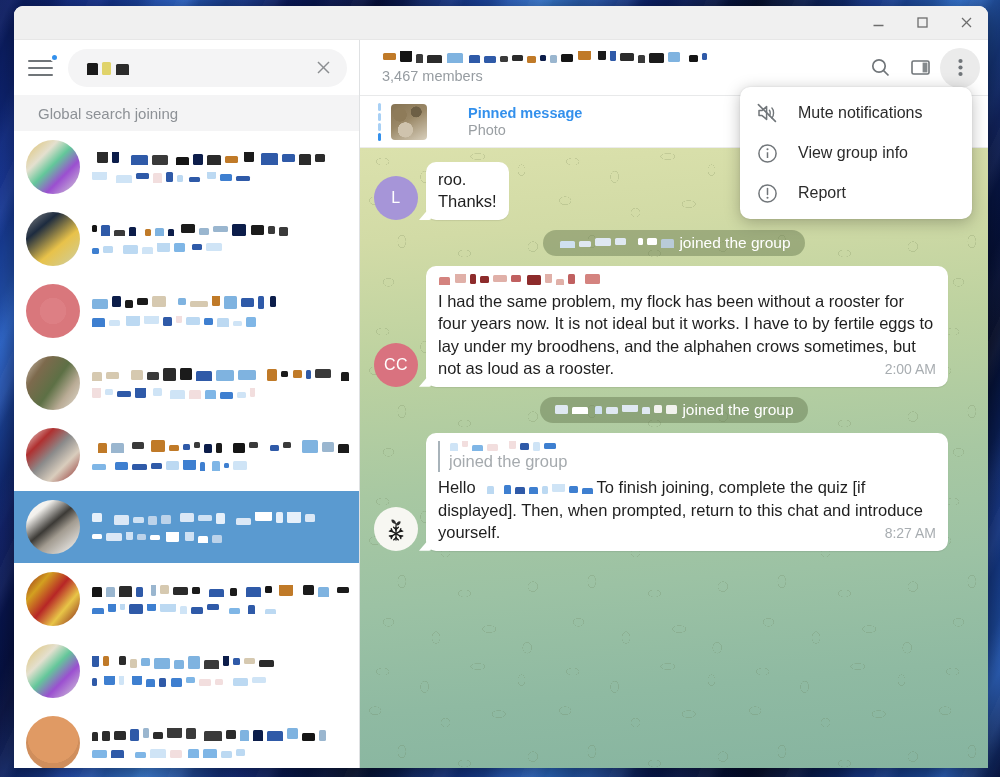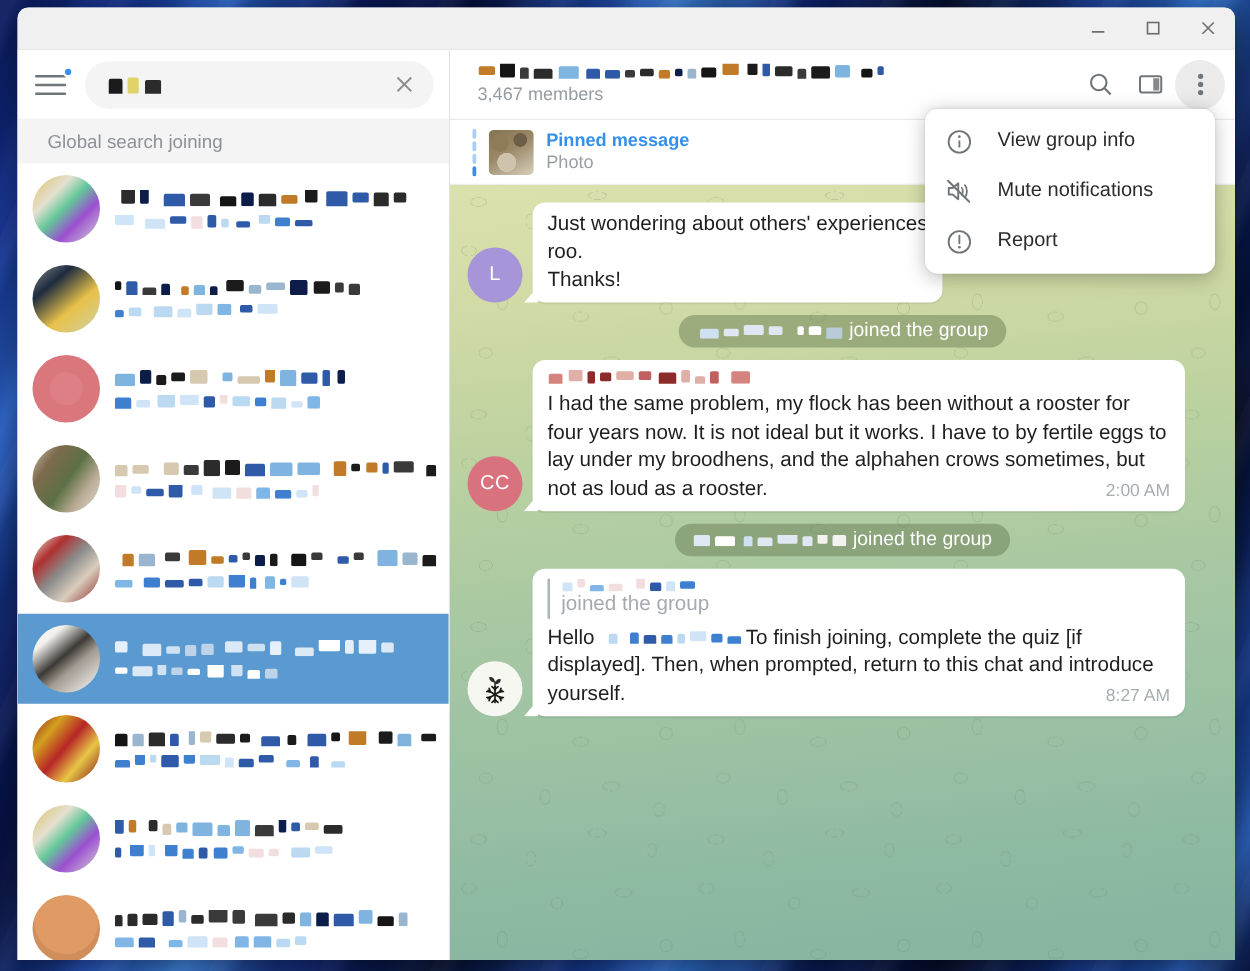--- a/index.html
+++ b/index.html
@@ -178,21 +178,21 @@
   .pinbars span { display:block; width:3px; height:8px; background:#a8d0f5; border-radius:2px; }
   .pinbars span.on { background:#3390ec; }
   .pinthumb {
     width:36px; height:36px; border-radius:4px; flex:0 0 36px;
     background:
       radial-gradient(circle at 25% 30%, #8e7b59 0 18%, transparent 19%),
       radial-gradient(circle at 70% 22%, #6d5f45 0 14%, transparent 15%),
       radial-gradient(circle at 40% 72%, #cfc3ad 0 22%, transparent 23%),
       linear-gradient(150deg,#857252 0%,#9a8867 45%,#d8cfbc 100%);
   }
-  .pintext { display:flex; flex-direction:column; gap:1px; }
+  .pintext { display:flex; flex-direction:column; gap:1px;margin-left:31px; }
   .pintitle { color:#3390ec; font-size:14.5px; font-weight:bold; }
   .pinsub { color:#9a9fa3; font-size:14.5px; }
 
   
   .msgarea {
     flex: 1 1 auto; min-height:0;
     position: relative;
     overflow: hidden;
     background: linear-gradient(175deg,
       #dbe1ac 0%, #d2dba6 14%, #bdd2a0 32%, #a8c8a2 52%,
@@ -744,58 +744,57 @@
           <div class="pinthumb"></div>
           <div class="pintext">
             <span class="pintitle">Pinned message</span>
             <span class="pinsub">Photo</span>
           </div>
         </div>
 
         <div class="menu">
           <div class="menuitem">
             <span class="menuicon">
-              <svg width="21" height="21" viewBox="0 0 21 21">
-                  <circle cx="10.5" cy="10.5" r="8.6" fill="none" stroke="currentColor" stroke-width="1.5"></circle>
-                  <circle cx="10.5" cy="6.3" r="1.05" fill="currentColor"></circle>
-                  <line x1="10.5" y1="9.3" x2="10.5" y2="15" stroke="currentColor" stroke-width="1.5"></line>
-                </svg>
-            </span>
-            <span>View group info</span>
-          </div>
-          <div class="menuitem">
-            <span class="menuicon">
               <svg width="22" height="22" viewBox="0 0 22 22">
                 <path d="M3 8.4h3.1L10.6 4.6v12.8L6.1 13.6H3z" fill="none" stroke="currentColor" stroke-width="1.5" stroke-linejoin="round"></path>
                 <path d="M13.4 8.2c1.1 1.1 1.1 4.5 0 5.6" fill="none" stroke="currentColor" stroke-width="1.4" stroke-linecap="round"></path>
                 <path d="M15.9 6.1c2.2 2.2 2.2 7.6 0 9.8" fill="none" stroke="currentColor" stroke-width="1.4" stroke-linecap="round"></path>
                 <line x1="2.4" y1="2.6" x2="19.4" y2="19.4" stroke="currentColor" stroke-width="1.6" stroke-linecap="round"></line>
               </svg>
             </span>
             <span>Mute notifications</span>
+          </div>
+          <div class="menuitem">
+            <span class="menuicon">
+              <svg width="21" height="21" viewBox="0 0 21 21">
+                  <circle cx="10.5" cy="10.5" r="8.6" fill="none" stroke="currentColor" stroke-width="1.5"></circle>
+                  <circle cx="10.5" cy="6.3" r="1.05" fill="currentColor"></circle>
+                  <line x1="10.5" y1="9.3" x2="10.5" y2="15" stroke="currentColor" stroke-width="1.5"></line>
+                </svg>
+            </span>
+            <span>View group info</span>
           </div>
           <div class="menuitem">
             <span class="menuicon">
               <svg width="21" height="21" viewBox="0 0 21 21">
                   <circle cx="10.5" cy="10.5" r="8.6" fill="none" stroke="currentColor" stroke-width="1.5"></circle>
                   <line x1="10.5" y1="5.6" x2="10.5" y2="11.6" stroke="currentColor" stroke-width="1.5" stroke-linecap="round"></line>
                   <circle cx="10.5" cy="14.8" r="1.05" fill="currentColor"></circle>
                 </svg>
             </span>
             <span>Report</span>
           </div>
         </div>
 
         <div class="msgarea">
           <div class="msgscroll">
 
             <div class="msgrow">
               <div class="avatar-sm" id="av-L" style="background: rgb(166, 149, 216);">L</div>
               <div class="bubble tail" style="padding-top:6px;">
-                <div>Just wondering about others' experiences</div>
                 <div>roo.</div>
                 <div>Thanks!</div>
               </div>
             </div>
 
             <div class="service">
               <span class="redacted-line" id="svc1">
                   <span class="rb" style="width:15px;height:8px;background:#cfe0f0;margin-left:3px;transform:translateY(2px);"></span>
                   <span class="rb" style="width:12px;height:6px;background:#dfe8f2;margin-left:1px;transform:translateY(1px);"></span>
                   <span class="rb" style="width:16px;height:8px;background:#dfe8f2;margin-left:1px;transform:translateY(-1px);"></span>

